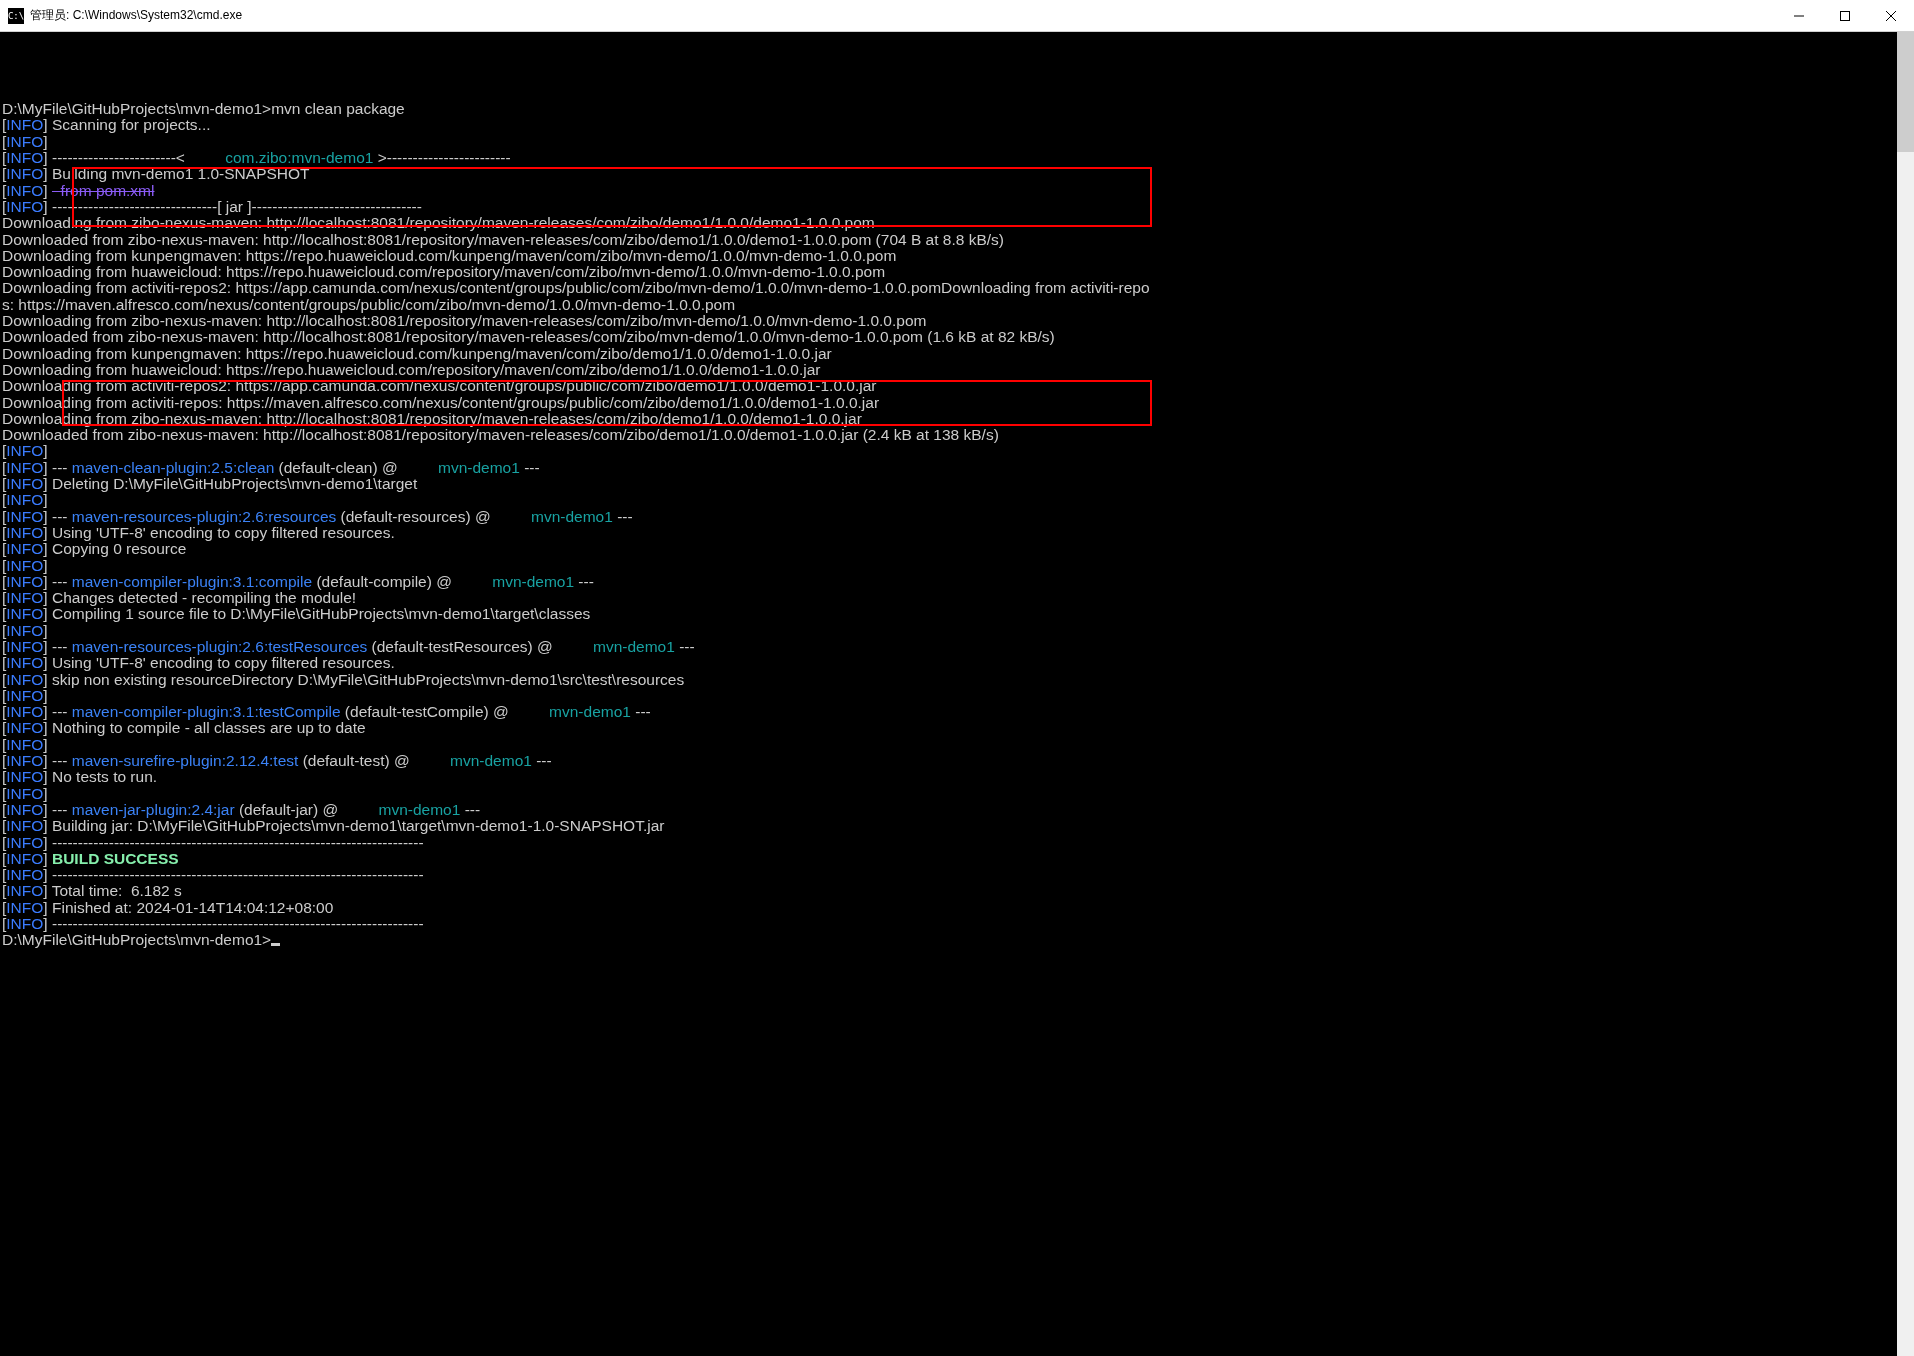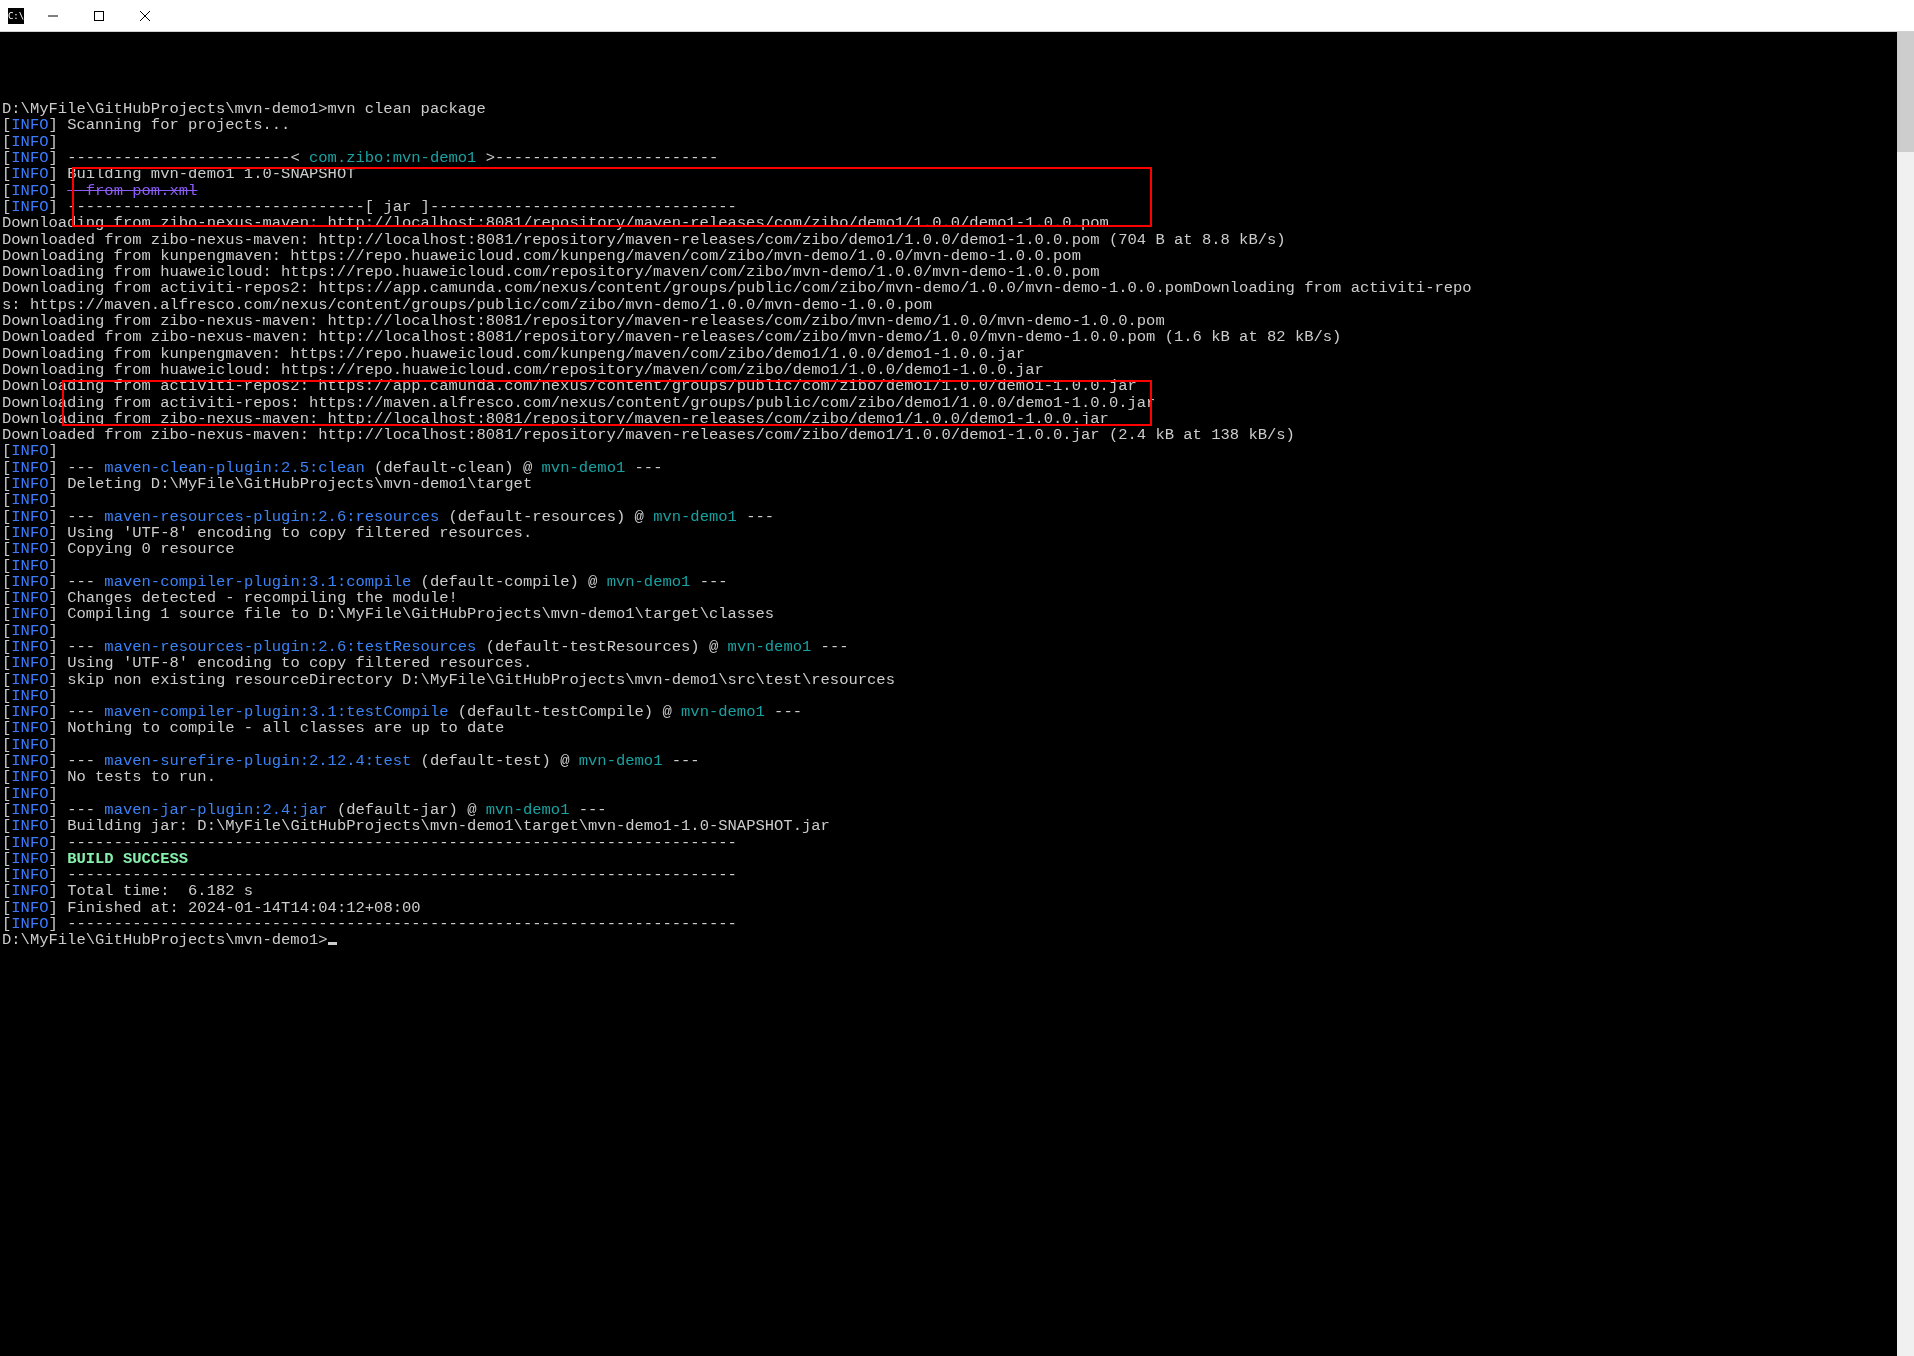--- a/index.html
+++ b/index.html
@@ -49,21 +49,21 @@
   .workspace {
     flex: 1;
     display: flex;
     background: #000;
     overflow: hidden;
   }
   .terminal {
     flex: 1;
     background: #000;
     color: #ccc;
-    font-family: Liberation Mono, monospace;
+    font-family: Liberation Sans, sans-serif;
     font-size: 15.5px;
     line-height: 16.3px;
     white-space: pre;
     padding: 4px 18px 4px 2px;
     overflow: hidden;
     position: relative;
   }
   .scrollbar {
     width: 17px;
     background: #f0f0f0;
@@ -71,21 +71,21 @@
     flex-direction: column;
   }
   .sb-thumb {
     background: #cdcdcd;
     width: 100%;
     flex: 0 0 120px;
   }
   .sb-track { flex: 1; }
   .c-info   { color: #3b7cff; margin-top: 25px; }
   .c-white  { color: #cccccc; }
-  .c-teal   { color: #18a2a2; }
+  .c-teal   { color: #18a2a2; margin-left: 36px; }
   .c-green  { color: #3b82f6; }
   .c-red    { color: #8b5cf6; text-decoration: line-through; }
   .c-success{ color: #86efac; font-weight: bold; }
   .line { display: block; }
   .redbox {
     position: absolute;
     border: 2px solid #ff0000;
     pointer-events: none;
   }
   .cursor {
@@ -95,20 +95,21 @@
     background: #ccc;
     vertical-align: baseline;
     margin-bottom: -1px;
   }
 </style>
 </head>
 <body>
 
 <div class="titlebar">
   <span class="titlebar-icon">C:\</span>
+  <span class="titlebar-text">管理员: C:\Windows\System32\cmd.exe</span>
   <div class="titlebar-buttons">
     <div class="tb-btn">
       <svg width="10" height="10" viewBox="0 0 10 10">
           <path d="M0 5 H10" stroke="#000" stroke-width="1"></path>
         </svg>
     </div>
     <div class="tb-btn">
       <svg width="10" height="10" viewBox="0 0 10 10">
           <rect x="0.5" y="0.5" width="9" height="9" fill="none" stroke="#000" stroke-width="1"></rect>
         </svg>

